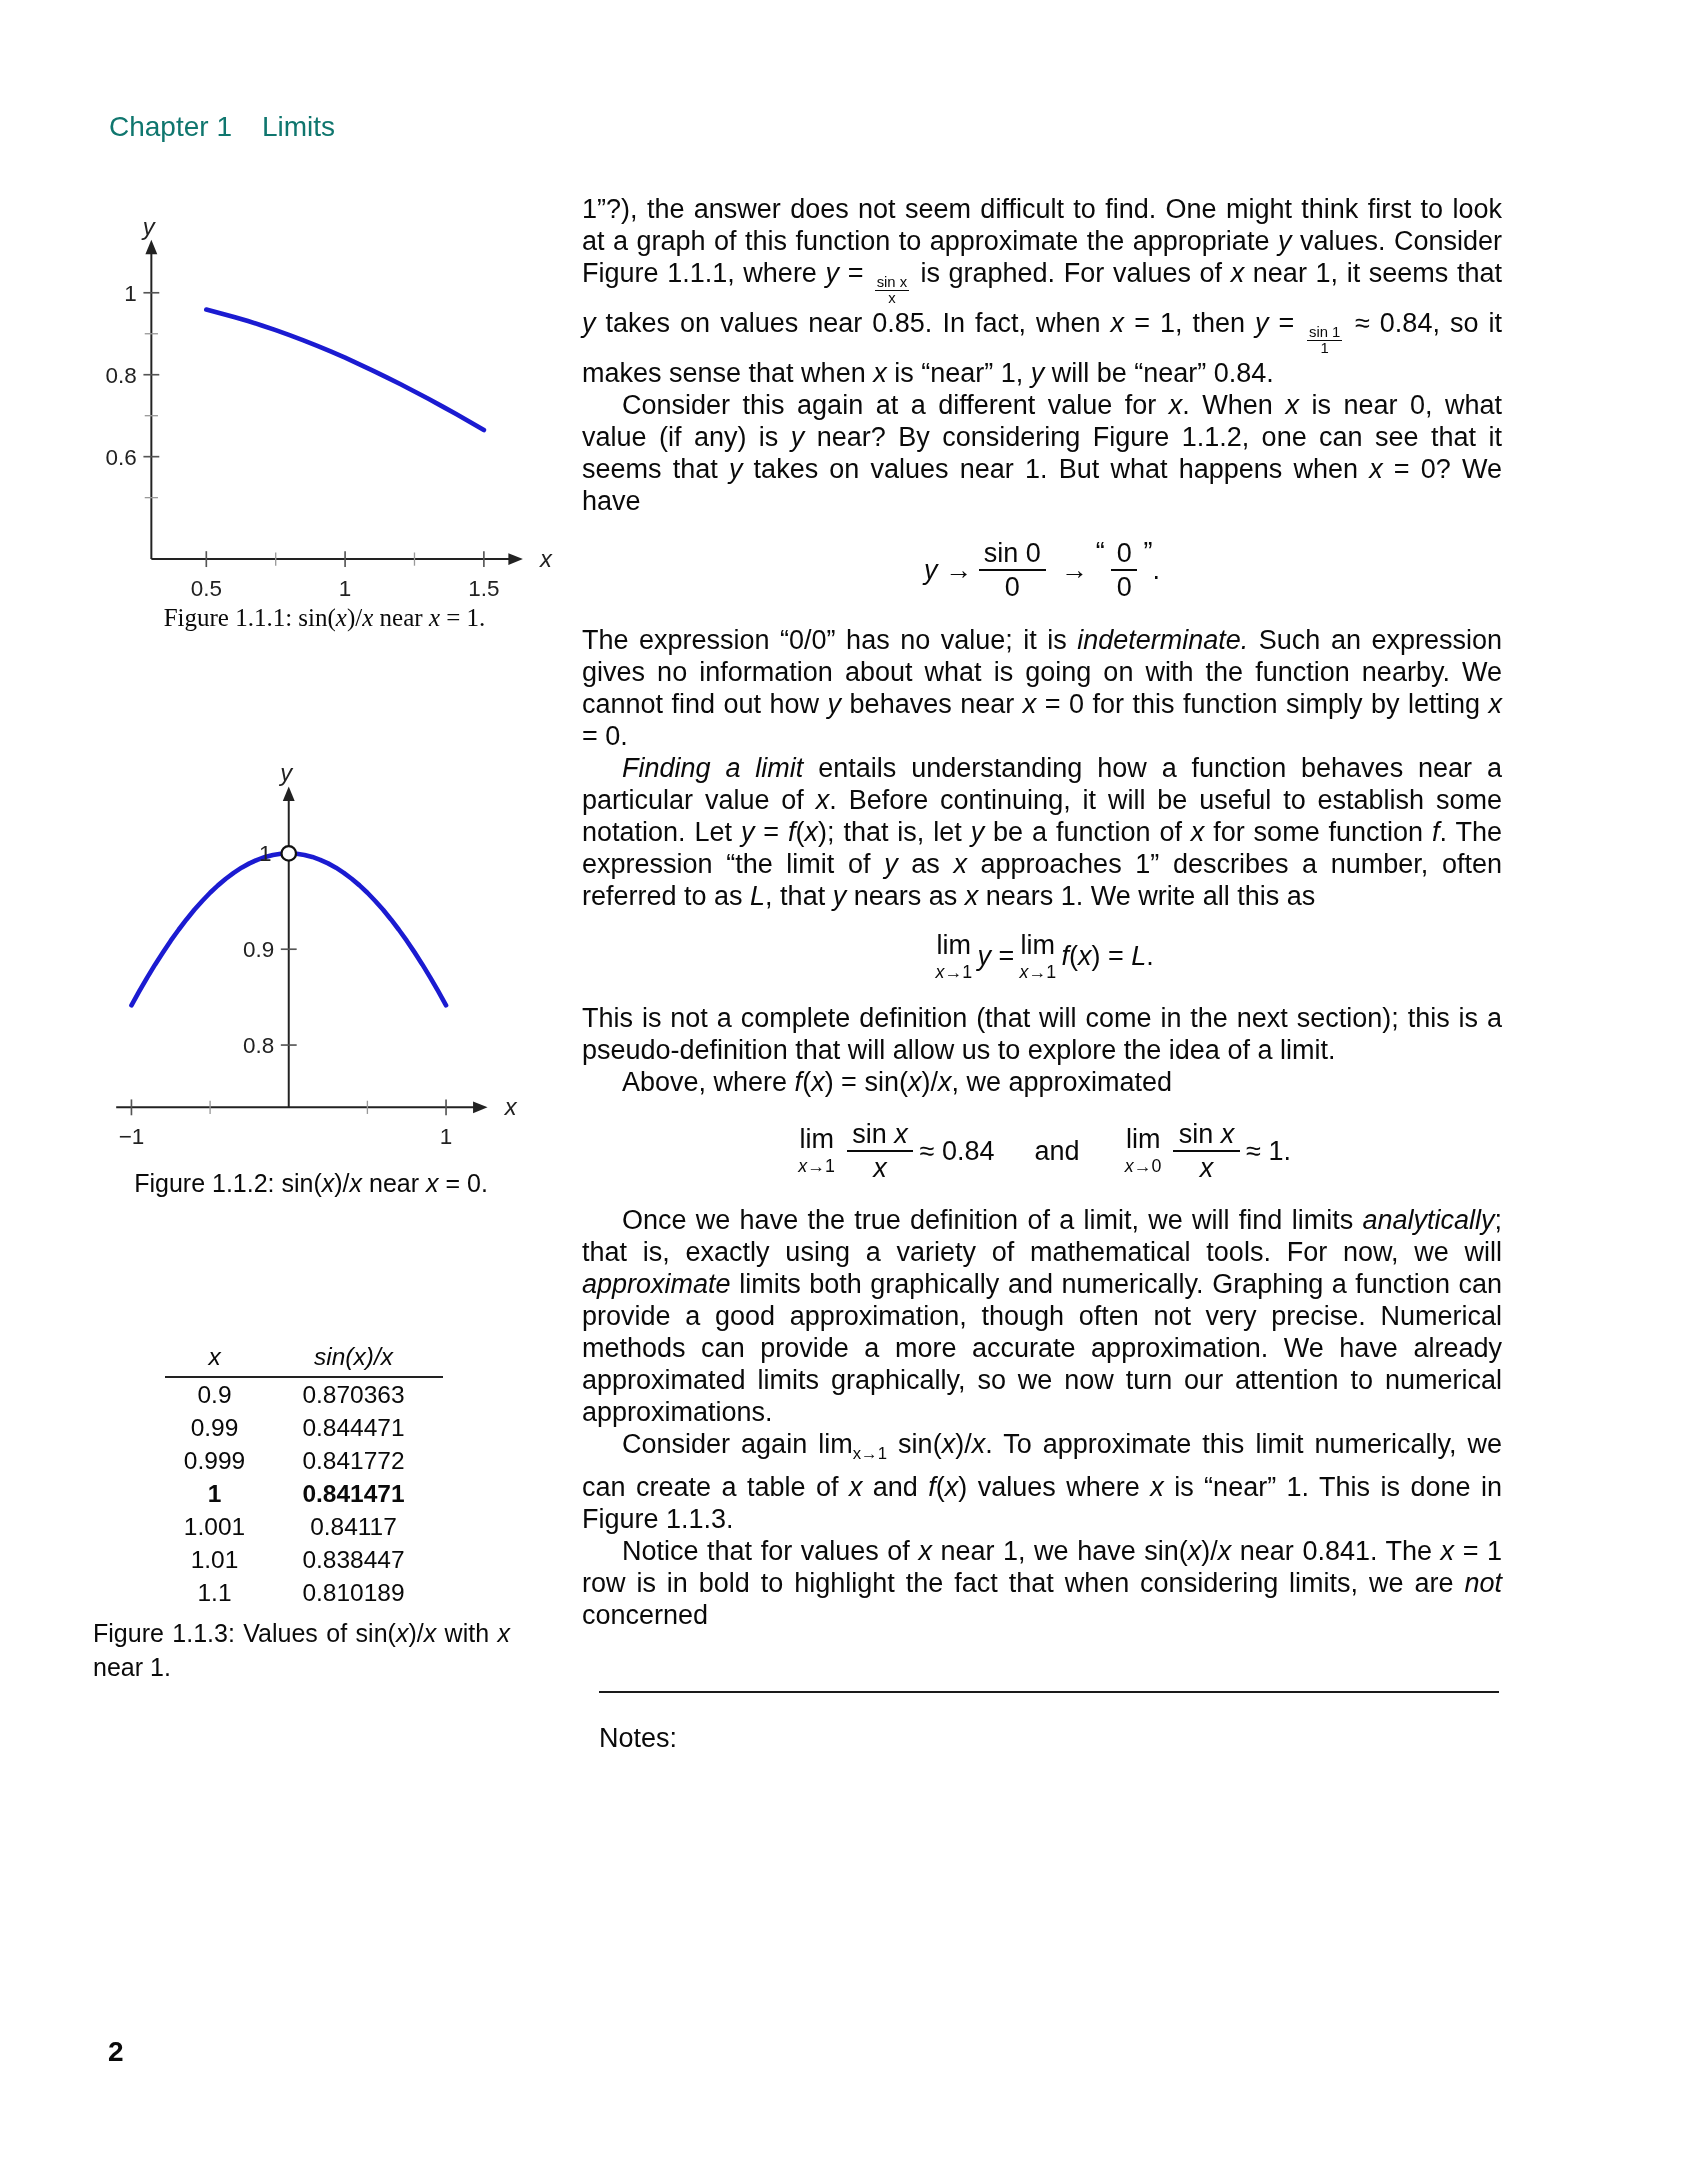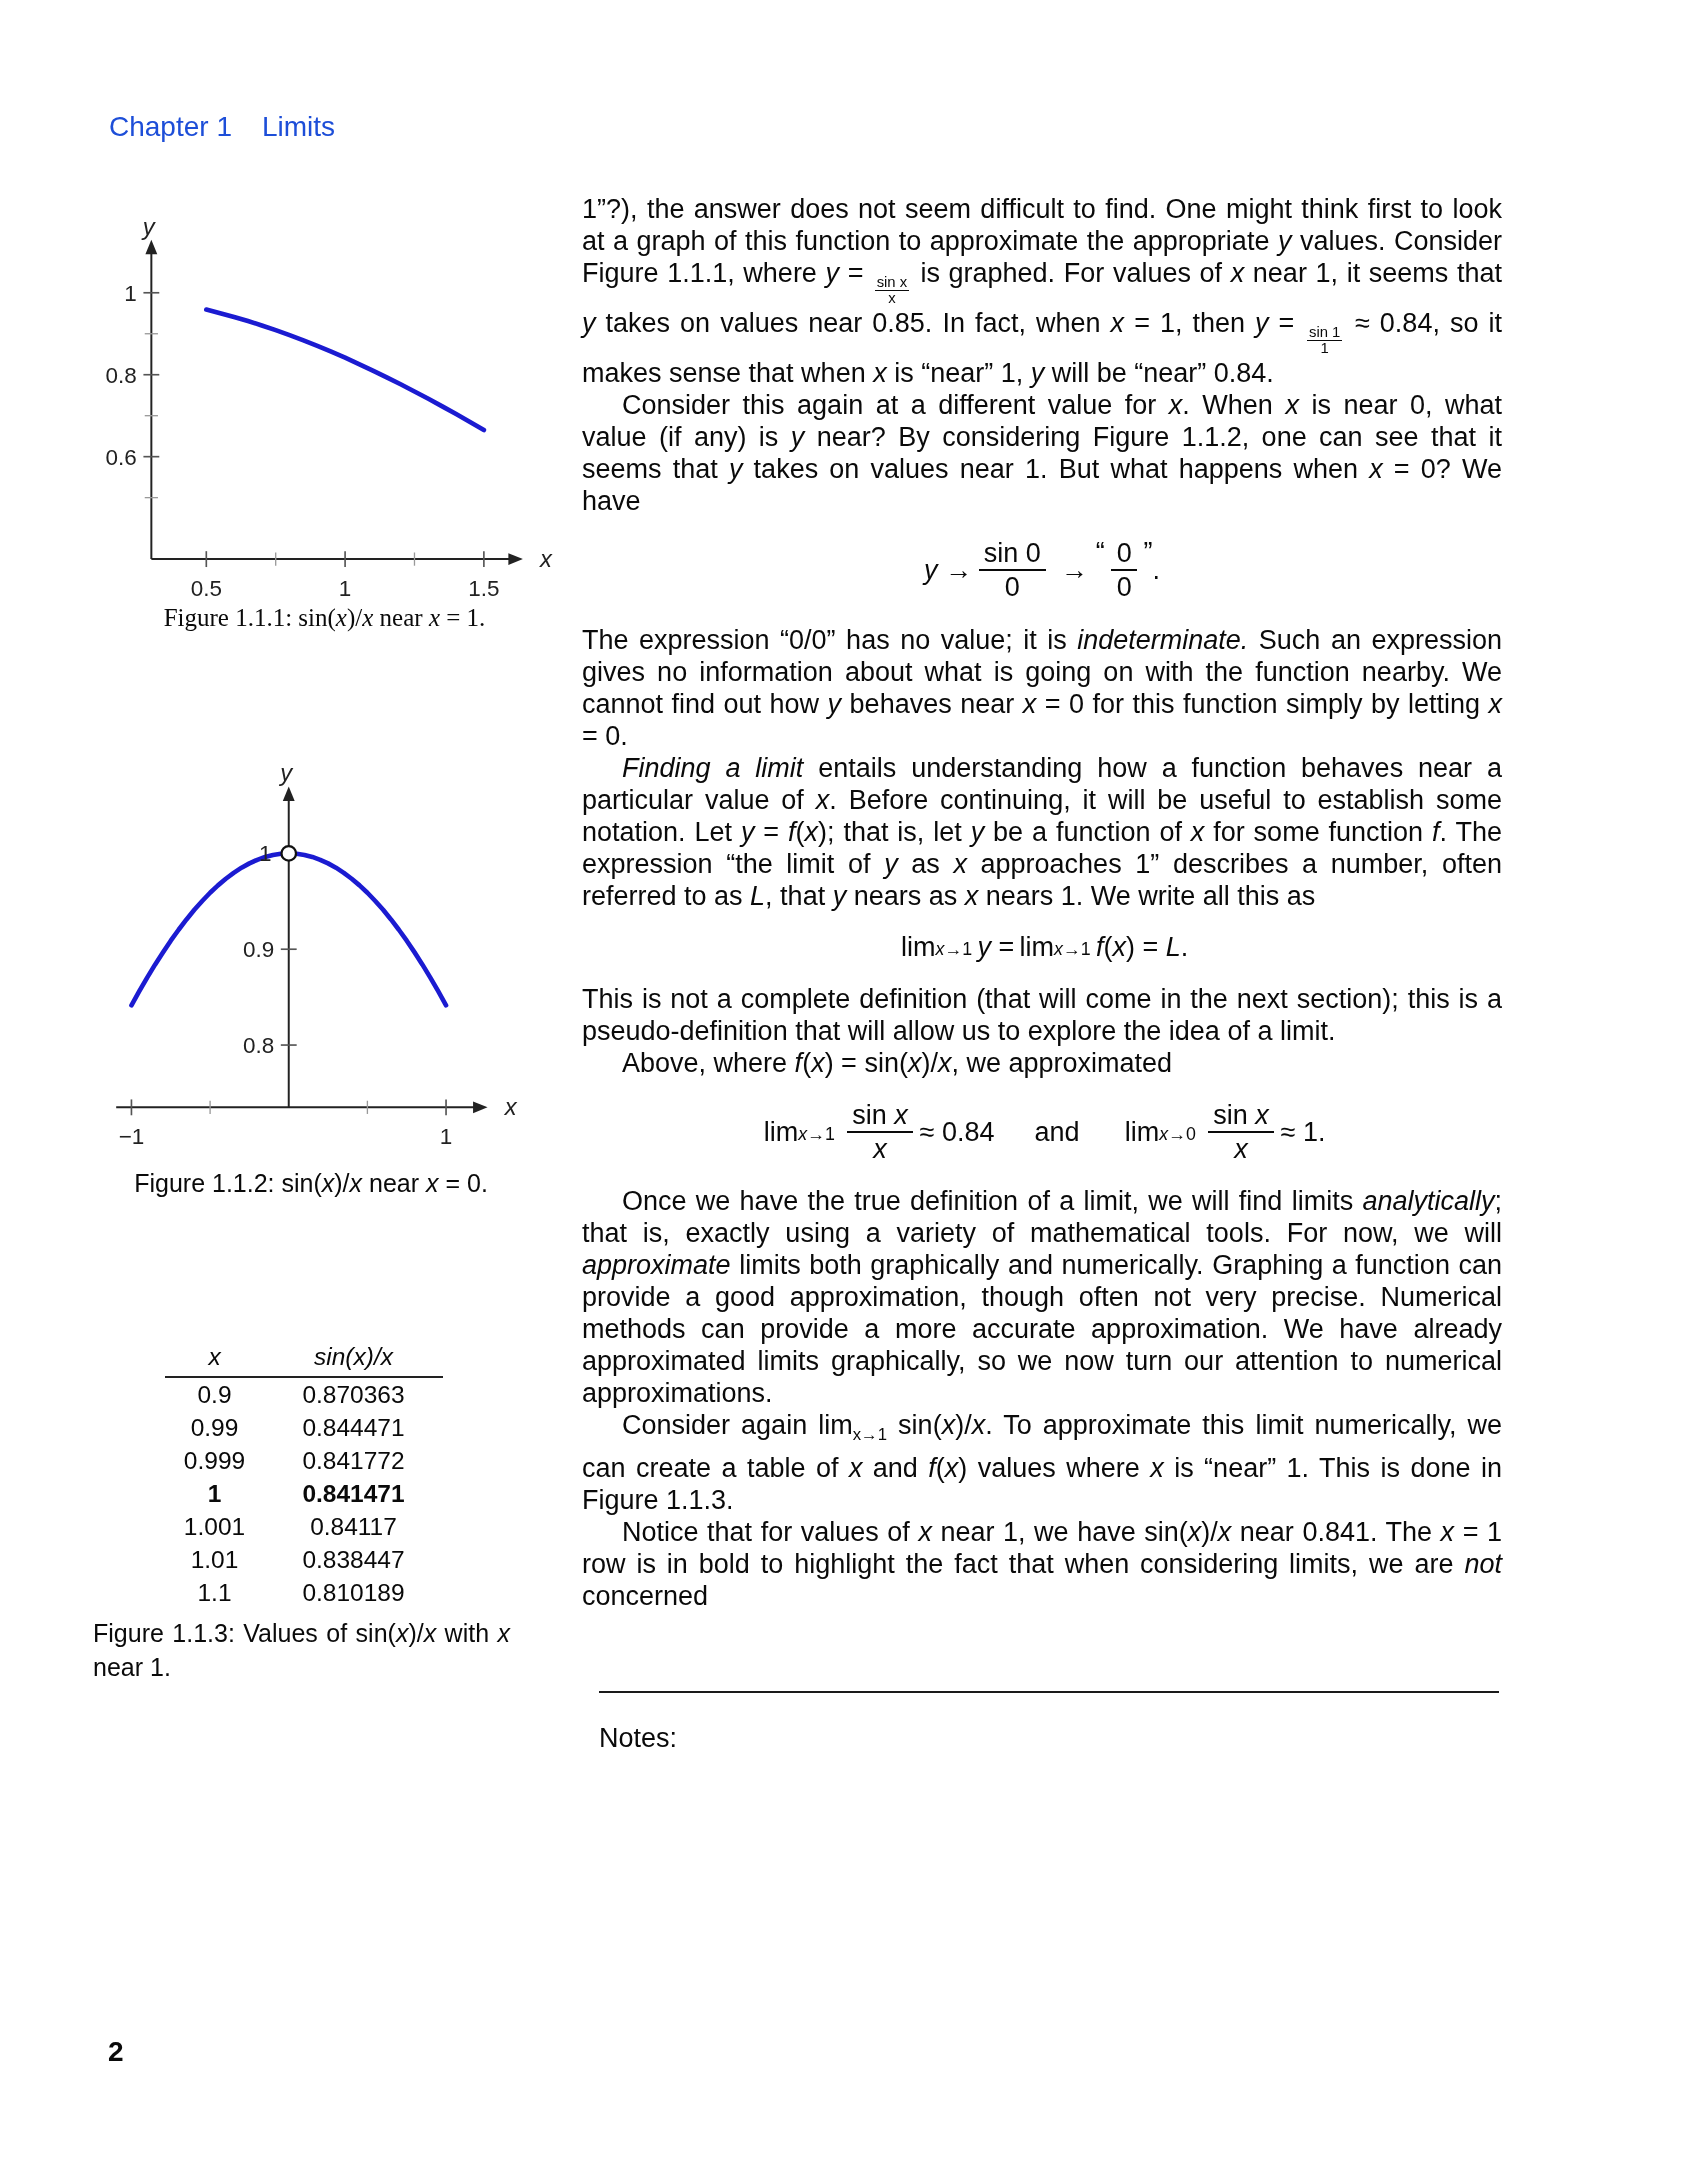--- a/index.html
+++ b/index.html
@@ -1,33 +1,33 @@
 <!DOCTYPE html>
 <html style="font-size:10.6px"><head>
 <meta charset="utf-8">
 <style>
   html,body{margin:0;padding:0;}
   body{
     width:1687px;height:2183px;position:relative;background:#ffffff;
     color:#0a0a0a;font-family:"Liberation Sans",sans-serif;overflow:hidden;
   }
   .abs{position:absolute;}
-  .chapter-header{left:109px;top:111px;font-size:28px;color:#1d4ed8;}
+  .chapter-header{left:109px;top:111px;font-size:28px;color:#0f766e;}
   .chapter-header .title{margin-left:30px;}
 
   
   .col{left:582px;top:193px;width:920px;font-size:27px;line-height:32px;text-align:justify;}
   .col p{margin:0;}
   .col p.ind{text-indent:40px;}
 
   
   .disp{display:flex;justify-content:center;align-items:center;margin:20px 0;font-size:27px;line-height:1.15;}
   .dfrac{display:inline-flex;flex-direction:column;align-items:center;margin:0 6.6px;line-height:1.2;}
   .dfrac .fn{border-bottom:2px solid currentColor;padding:0 5.3px;}
-  .limstk{display:inline-flex;flex-direction:row;align-items:center;line-height:1;margin:0 5.3px;}
+  .limstk{display:inline-flex;flex-direction:column;align-items:center;line-height:1;margin:0 5.3px;}
   .limstk .s{font-size:0.66em;margin-top:5.3px;}
   .opsp{margin:0 8px;}
   .q{transform:translateY(-18.5px);display:inline-block;}
   .conj{margin:0 40px;}
 
   
   .ifrac{display:inline-flex;flex-direction:column;align-items:center;vertical-align:-0.32em;
          font-size:0.55em;line-height:1.05;margin:0 2.6px;}
   .ifrac .fn{border-bottom:1.3px solid currentColor;padding:0 2px;}
   sub{font-size:0.62em;}

